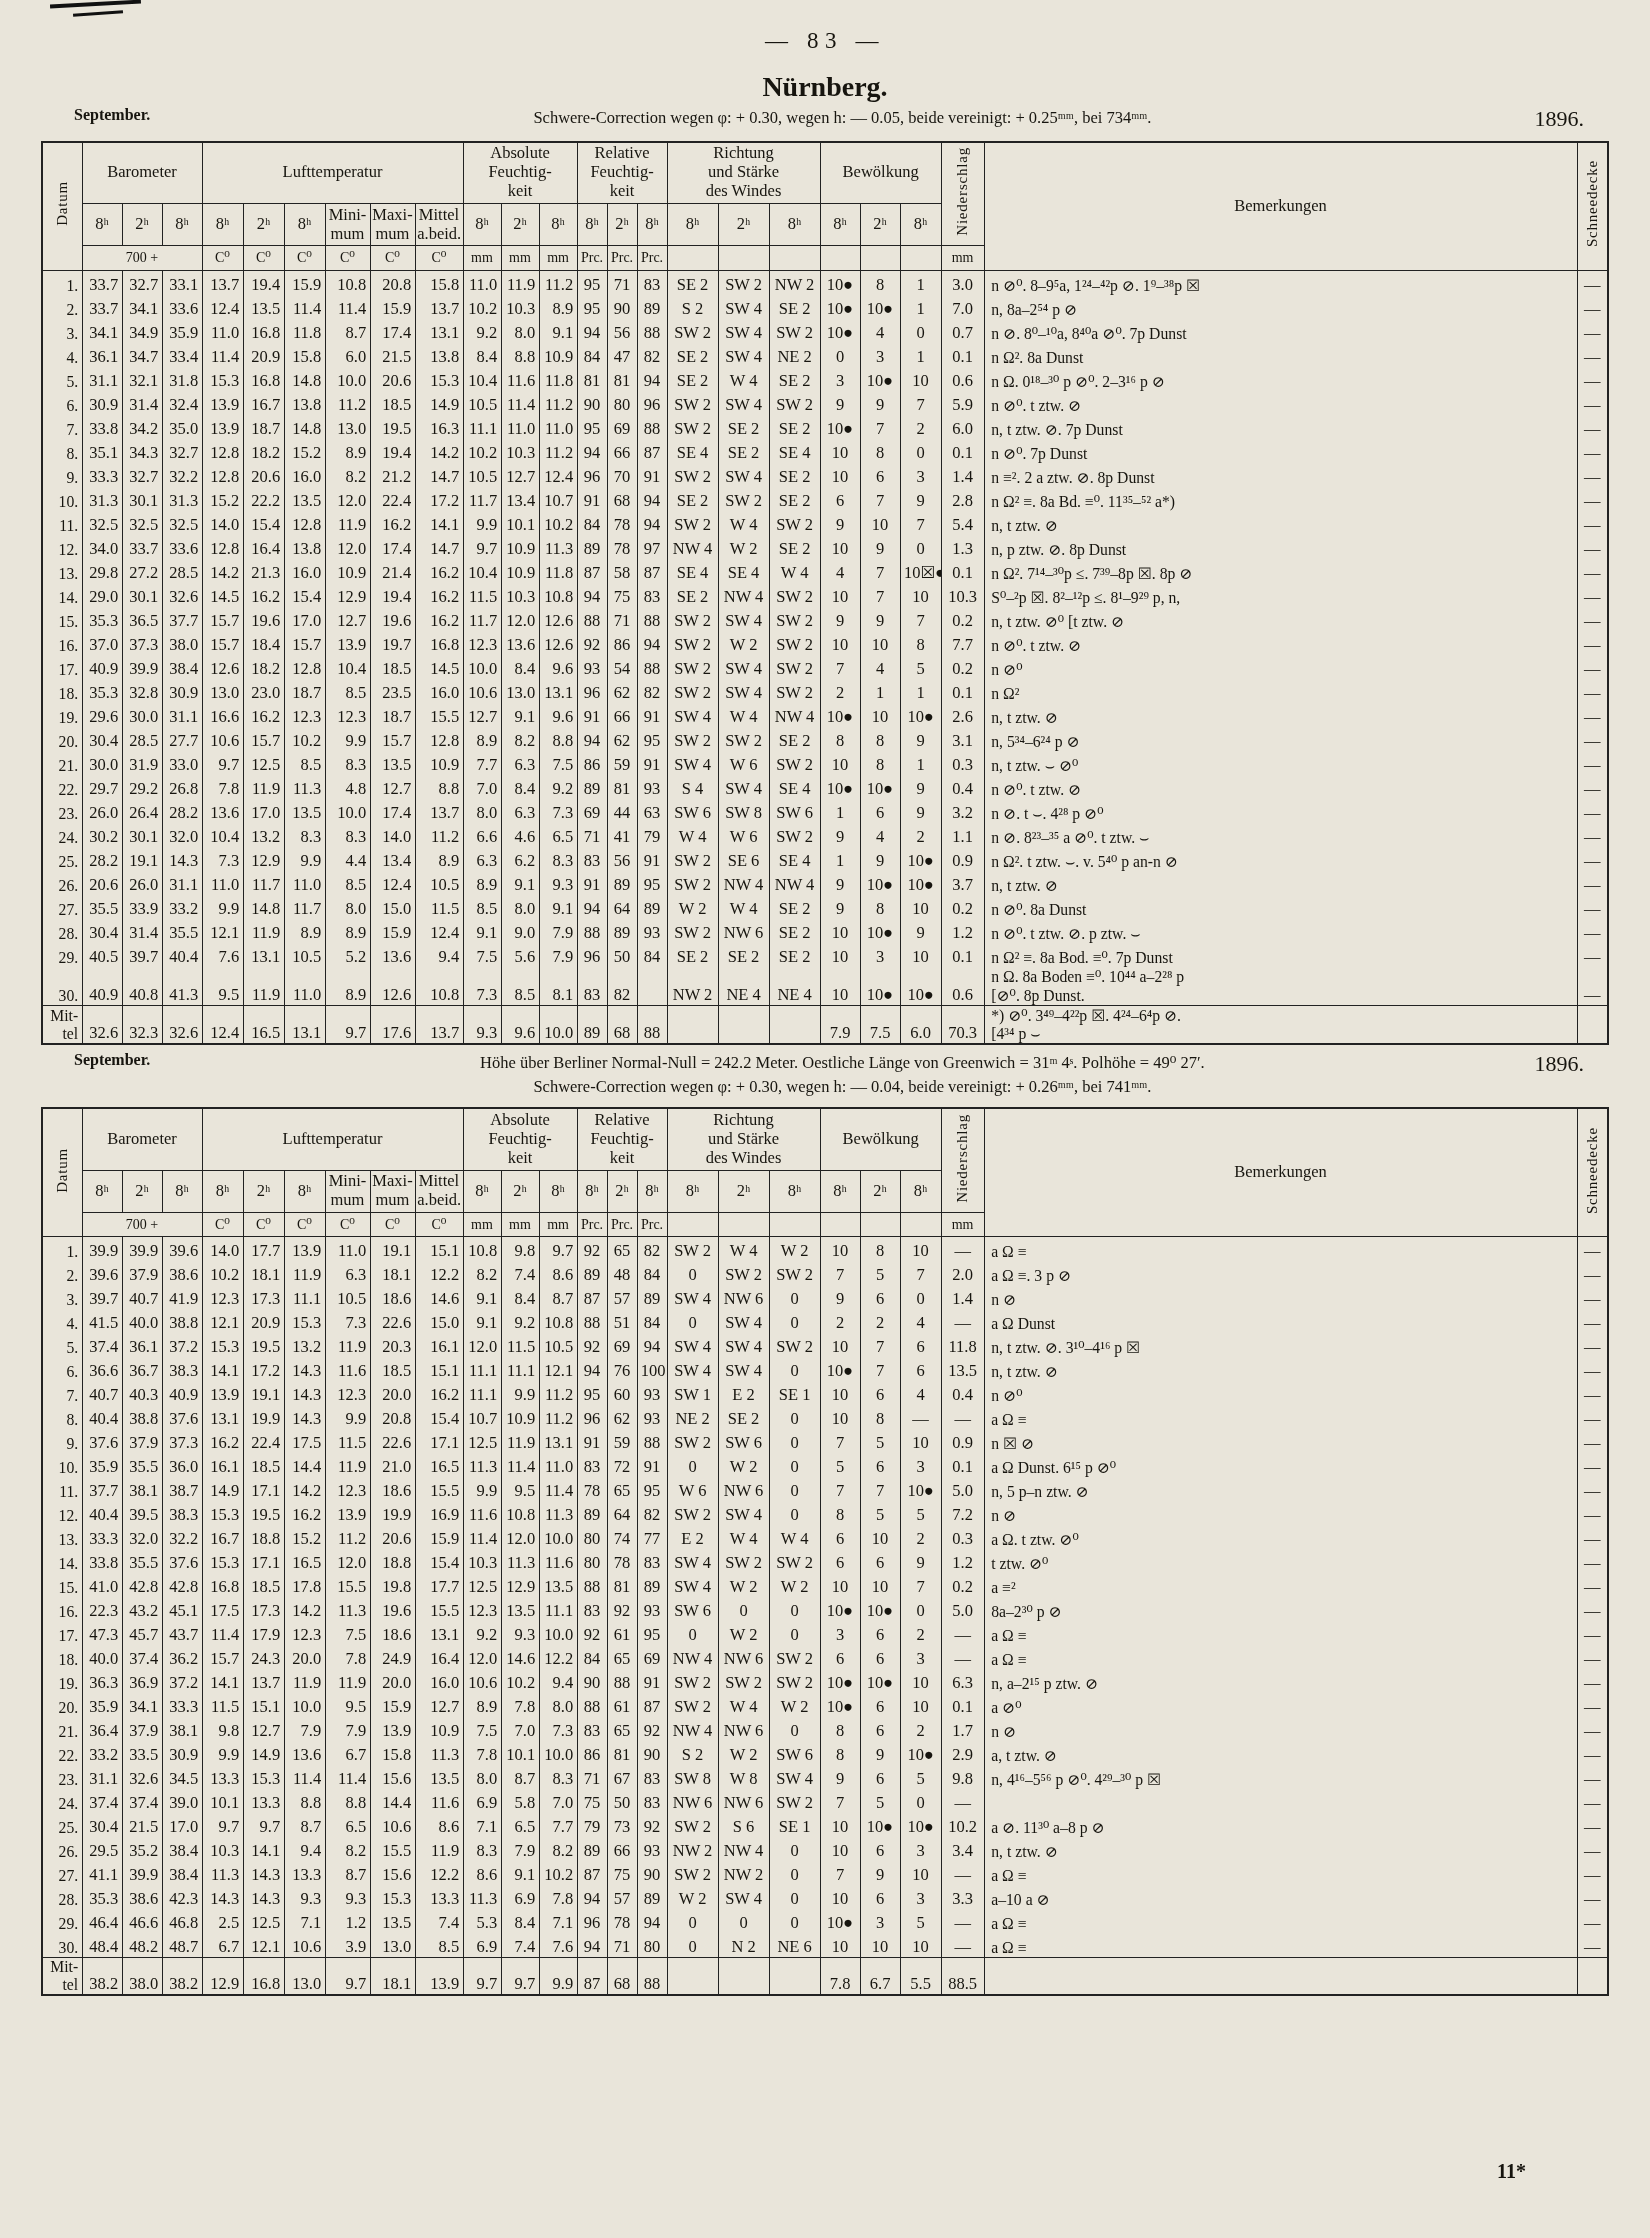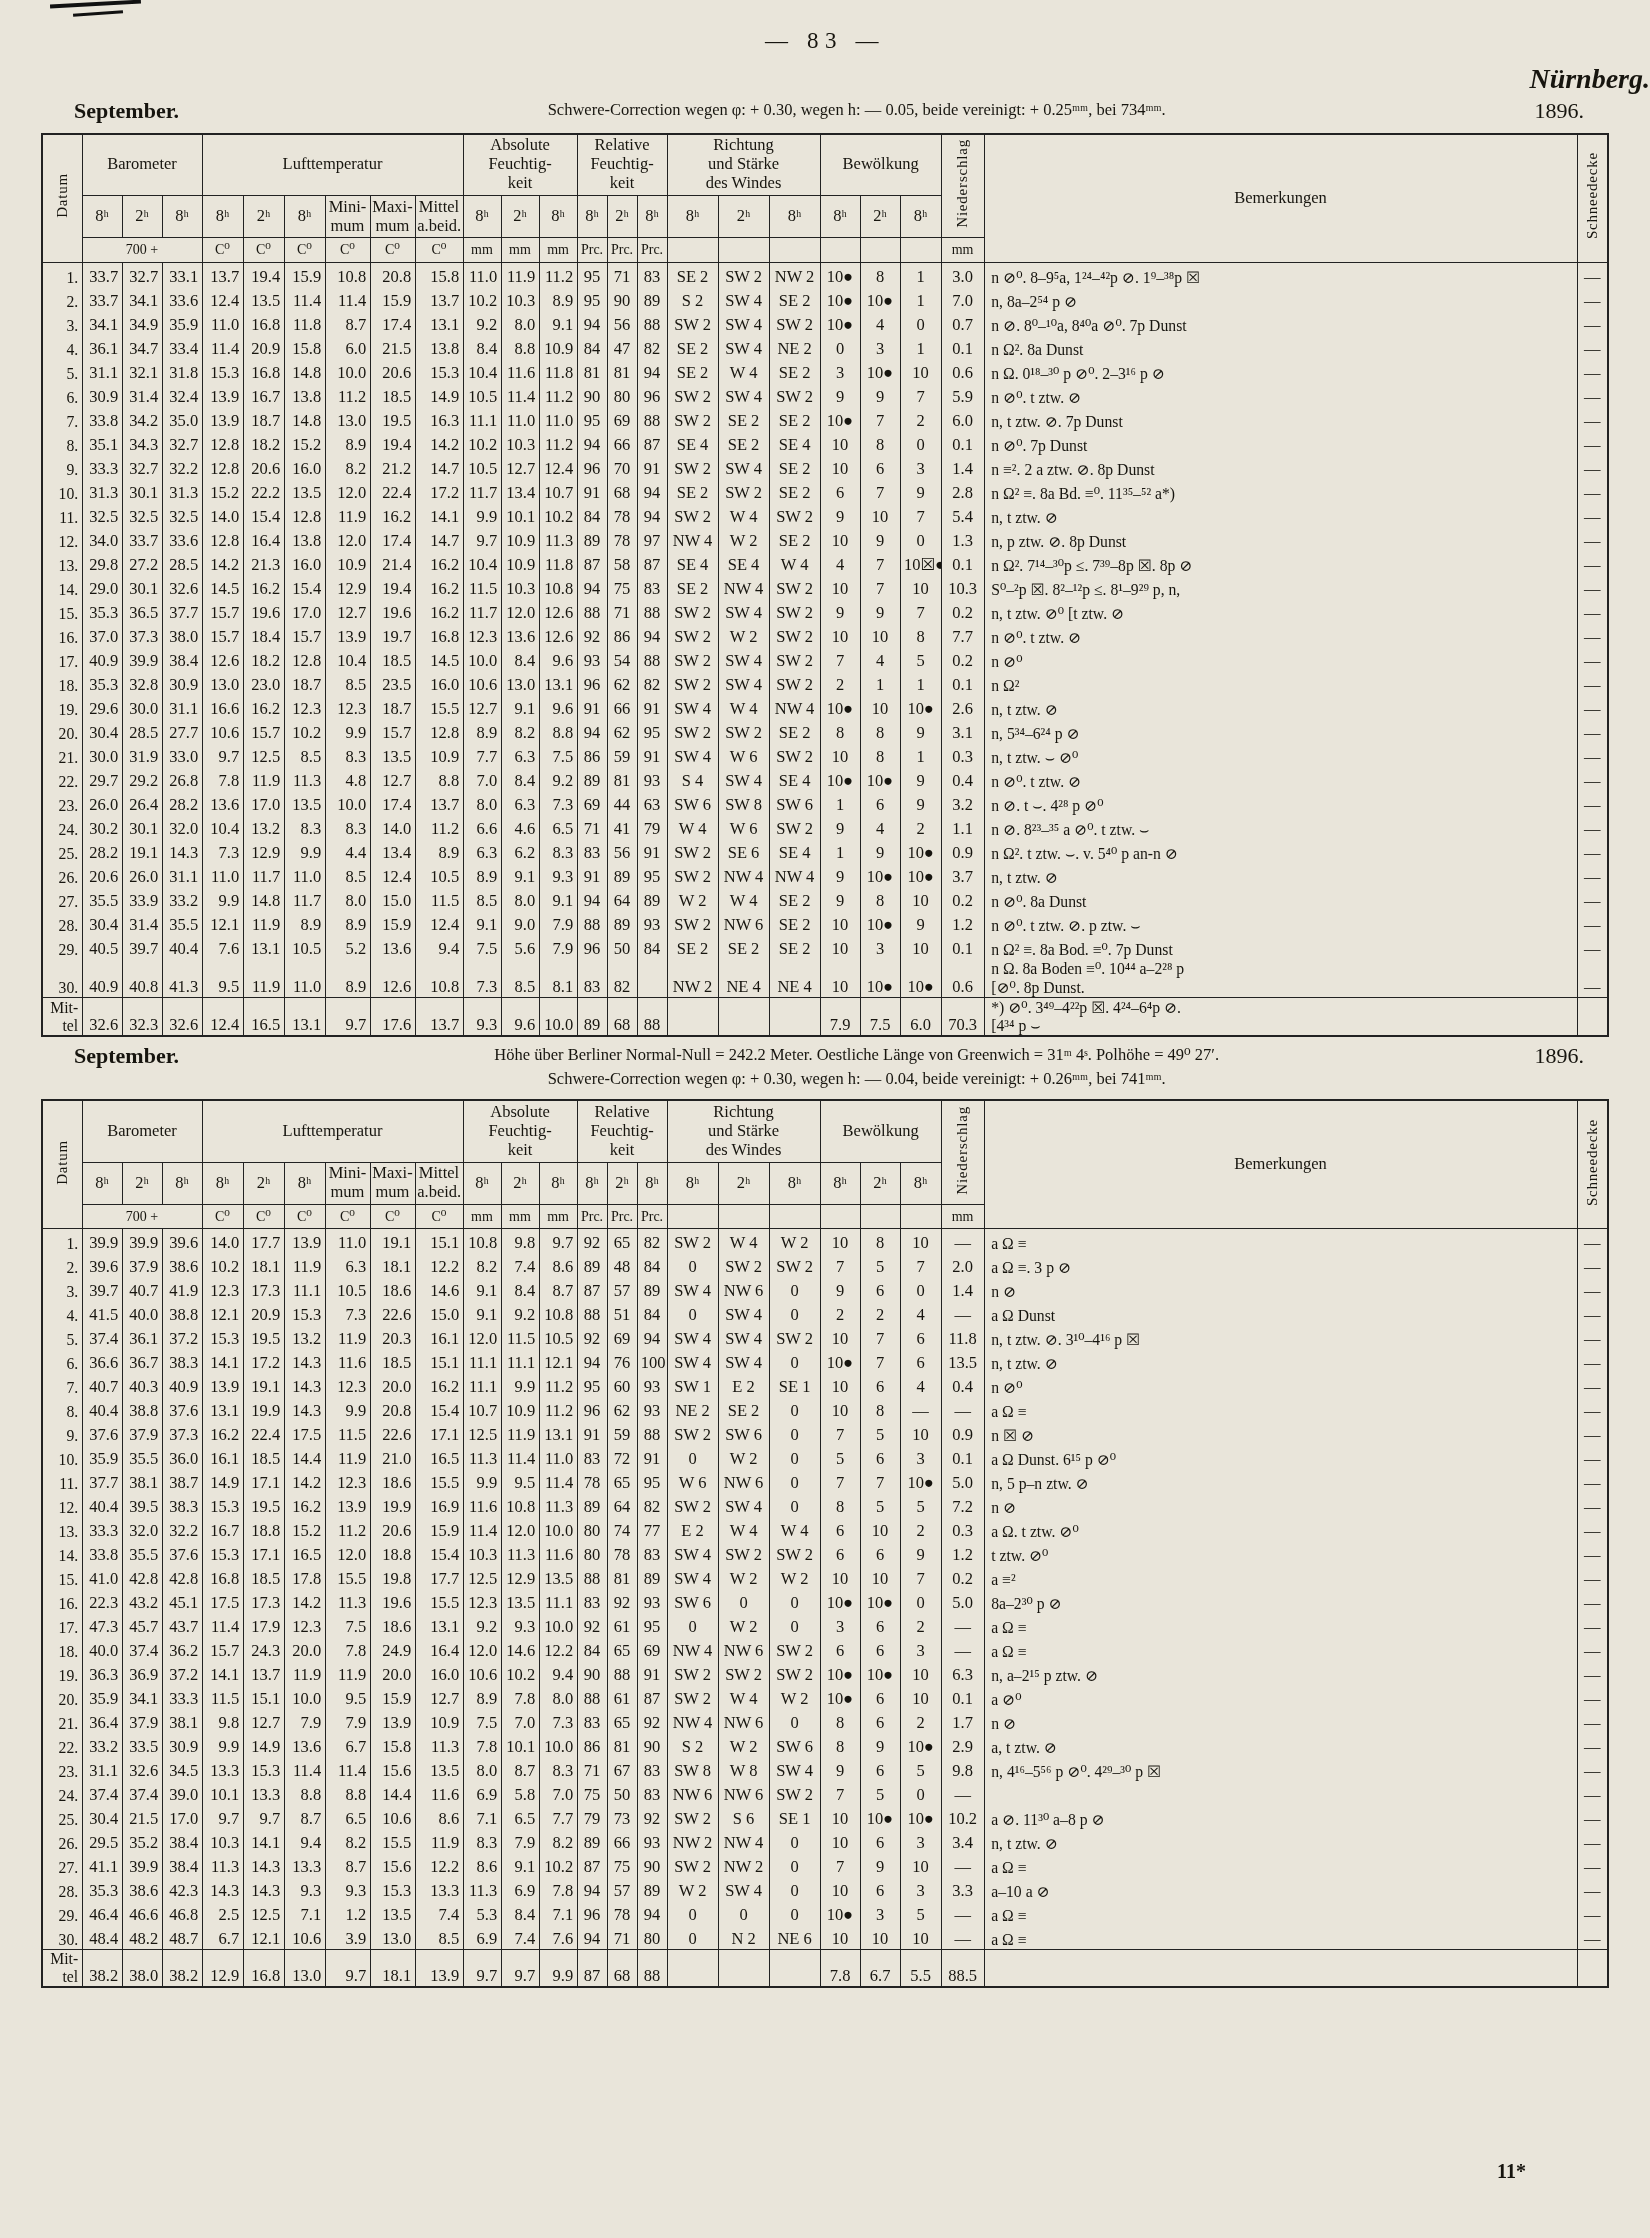--- a/index.html
+++ b/index.html
@@ -10,24 +10,24 @@
     color:#17150f;
     position:relative;
     overflow:hidden;
   }
   .scan-mark { position:absolute; background:#111; }
   .mark1 { left:50px; top:1.7px; width:91px; height:4.1px; transform:rotate(-3deg); }
   .mark2 { left:73px; top:11.6px; width:50px; height:2.5px; transform:rotate(-4deg); }
 
   .page-number { text-align:center; font-size:23px; letter-spacing:6.6px; padding-top:28px; }
 
-  .station-title { text-align:right; font-size:28px; font-weight:bold; margin-top:9px;font-style:italic; }
+  .station-title { text-align:center; font-size:28px; font-weight:bold; margin-top:17px; }
   .station-meta { display:flex; align-items:flex-start; justify-content:space-between;
                   width:1568px; margin:3.3px auto 8.3px auto; }
-  .station-month { font-size:22px; font-weight:bold; padding-left:33px; white-space:nowrap; }
+  .station-month { font-size:16px; font-weight:bold; padding-left:33px; white-space:nowrap; }
   .station-info { text-align:center; font-size:16.5px; line-height:1.45; flex:1; padding:0 25px; }
   .station-year { font-size:22px; padding-right:25px; white-space:nowrap; }
 
   table.obs { border-collapse:collapse; table-layout:fixed; width:1568px; margin:0 auto 6.6px auto;
               border:2.5px double #222; }
   table.obs thead th {
     border:0.8px solid #222; font-weight:normal; font-size:16.5px;
     padding:1.7px 1.7px; vertical-align:middle; text-align:center; line-height:1.15;
   }
   table.obs thead tr.units th { font-size:14px; height:20px; border-bottom:0.8px solid #222; }

